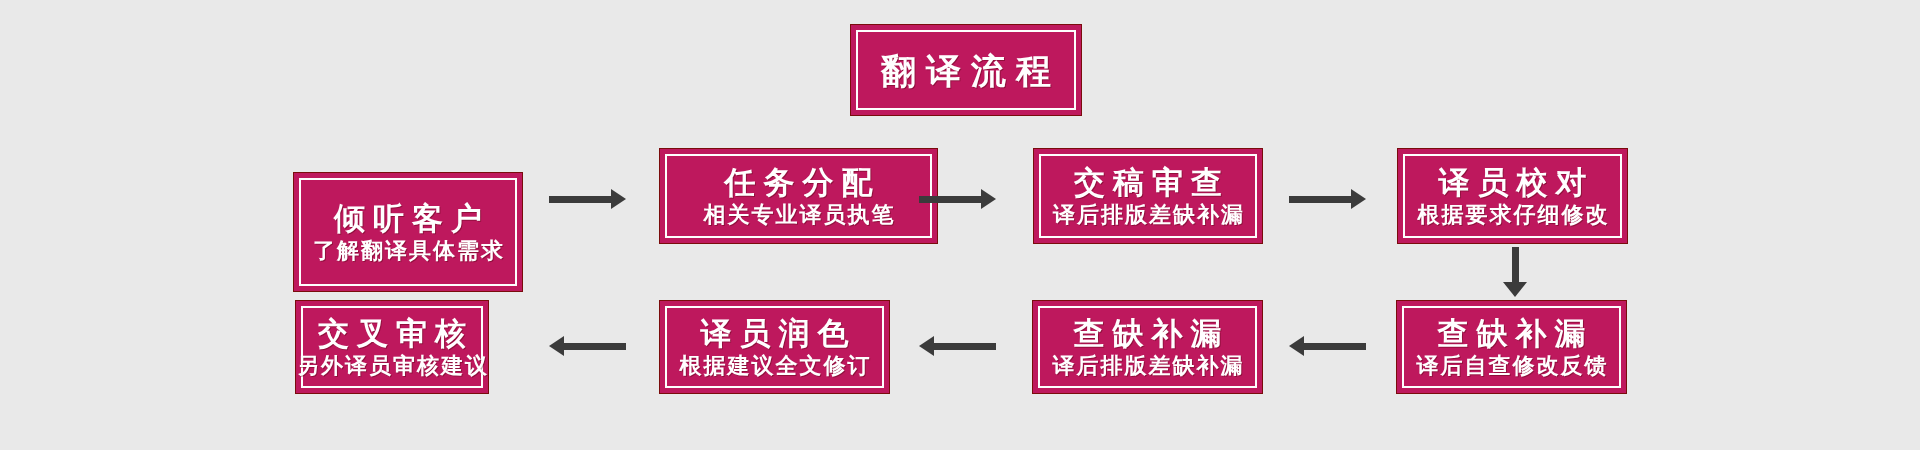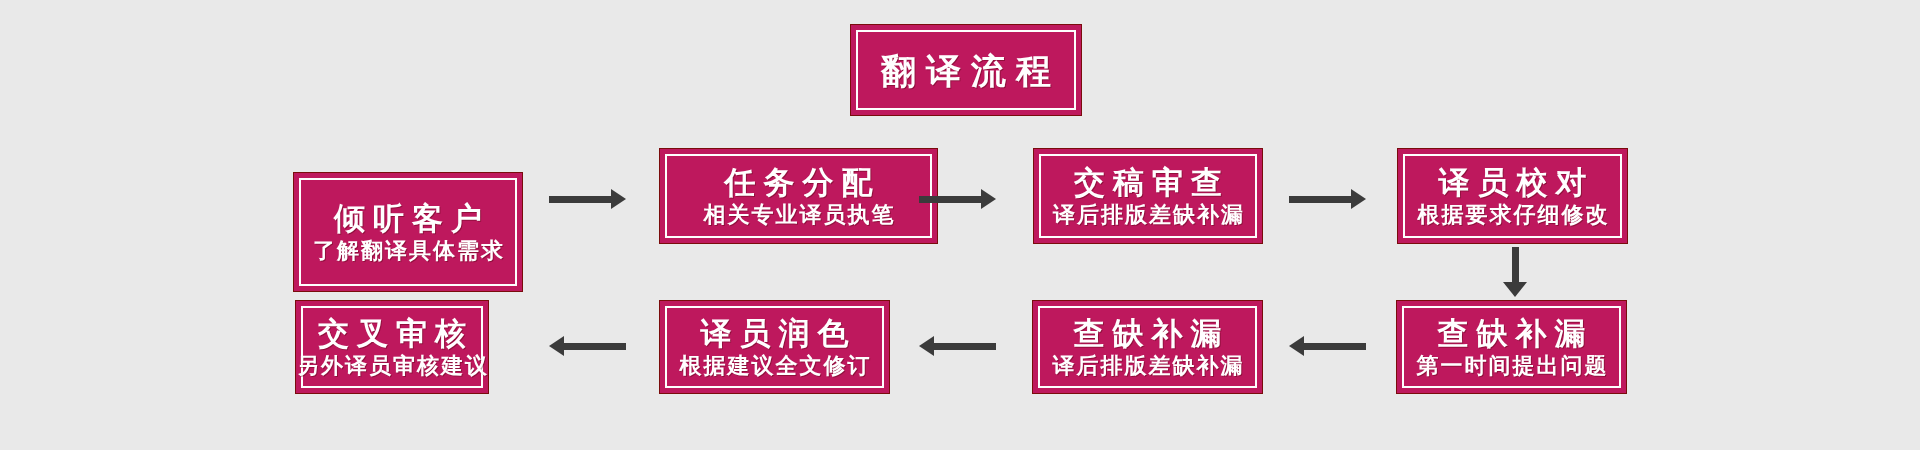--- a/index.html
+++ b/index.html
@@ -169,21 +169,21 @@
   </div>
 
   <div class="arrow-v a4">
     <div class="shaft-v"></div>
     <div class="head-d"></div>
   </div>
 
   <div class="box b5">
     <div class="box-frame">
       <div class="box-label">查缺补漏</div>
-      <div class="box-sub">第一时间提出问题</div>
+      <div class="box-sub">译后自查修改反馈</div>
     </div>
   </div>
 
   <div class="arrow-h a5">
     <div class="head-l"></div>
     <div class="shaft"></div>
   </div>
 
   <div class="box b6">
     <div class="box-frame">

